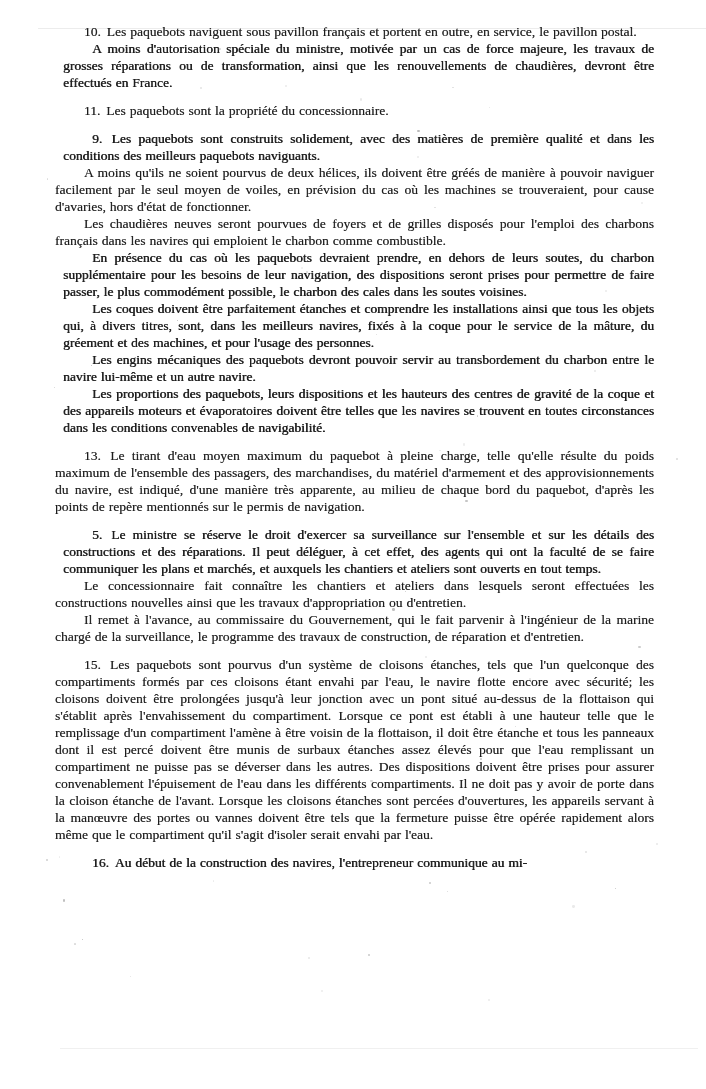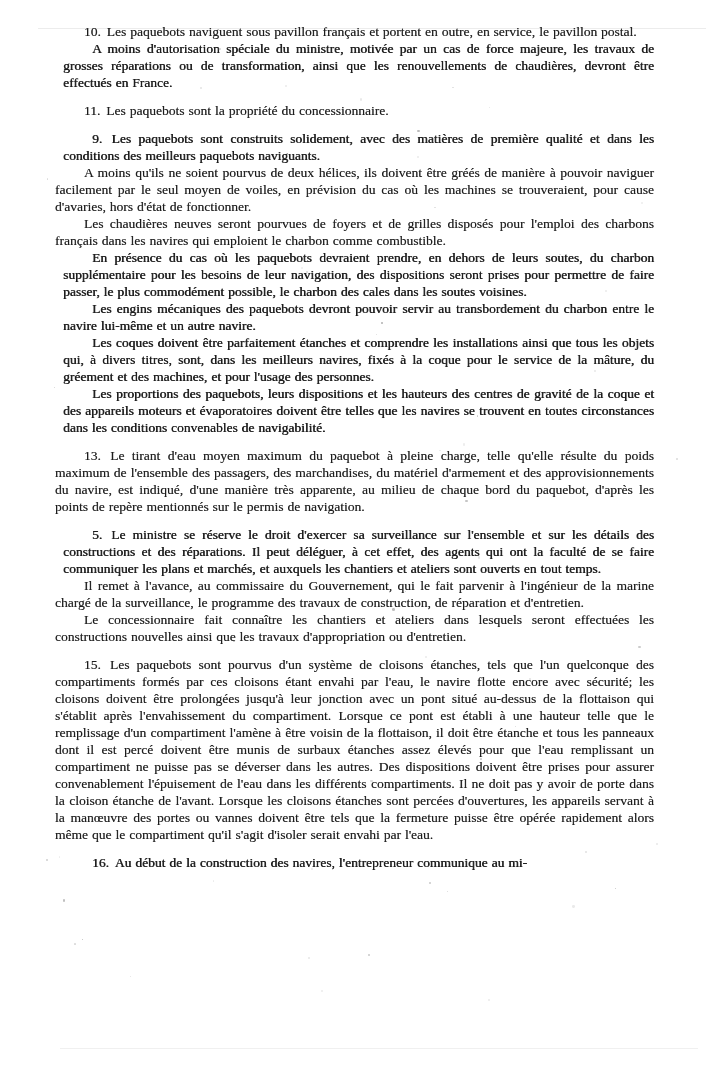--- a/index.html
+++ b/index.html
@@ -60,27 +60,27 @@
 <div class="page">
   <div class="scan-line top"></div>
   <div class="text-block" id="text-block">
       <p class="para"><span class="num">10.</span>&nbsp;<span>Les paquebots naviguent sous pavillon français et portent en outre, en service, le pavillon postal.</span></p>
       <p class="para heavy"><span>A moins d'autorisation spéciale du ministre, motivée par un cas de force majeure, les travaux de grosses réparations ou de transformation, ainsi que les renouvellements de chaudières, devront être effectués en France.</span></p>
       <p class="para article-start"><span class="num">11.</span>&nbsp;<span>Les paquebots sont la propriété du concessionnaire.</span></p>
       <p class="para article-start heavy"><span class="num">9.</span>&nbsp;<span>Les paquebots sont construits solidement, avec des matières de première qualité et dans les conditions des meilleurs paquebots naviguants.</span></p>
       <p class="para"><span>A moins qu'ils ne soient pourvus de deux hélices, ils doivent être gréés de manière à pouvoir naviguer facilement par le seul moyen de voiles, en prévision du cas où les machines se trouveraient, pour cause d'avaries, hors d'état de fonctionner.</span></p>
       <p class="para"><span>Les chaudières neuves seront pourvues de foyers et de grilles disposés pour l'emploi des charbons français dans les navires qui emploient le charbon comme combustible.</span></p>
       <p class="para heavy"><span>En présence du cas où les paquebots devraient prendre, en dehors de leurs soutes, du charbon supplémentaire pour les besoins de leur navigation, des dispositions seront prises pour permettre de faire passer, le plus commodément possible, le charbon des cales dans les soutes voisines.</span></p>
+      <p class="para heavy"><span>Les coques doivent être parfaitement étanches et comprendre les installations ainsi que tous les objets qui, à divers titres, sont, dans les meilleurs navires, fixés à la coque pour le service de la mâture, du gréement et des machines, et pour l'usage des personnes.</span></p>
       <p class="para heavy"><span>Les engins mécaniques des paquebots devront pouvoir servir au transbordement du charbon entre le navire lui-même et un autre navire.</span></p>
-      <p class="para heavy"><span>Les coques doivent être parfaitement étanches et comprendre les installations ainsi que tous les objets qui, à divers titres, sont, dans les meilleurs navires, fixés à la coque pour le service de la mâture, du gréement et des machines, et pour l'usage des personnes.</span></p>
       <p class="para heavy"><span>Les proportions des paquebots, leurs dispositions et les hauteurs des centres de gravité de la coque et des appareils moteurs et évaporatoires doivent être telles que les navires se trouvent en toutes circonstances dans les conditions convenables de navigabilité.</span></p>
       <p class="para article-start"><span class="num">13.</span>&nbsp;<span>Le tirant d'eau moyen maximum du paquebot à pleine charge, telle qu'elle résulte du poids maximum de l'ensemble des passagers, des marchandises, du matériel d'armement et des approvisionnements du navire, est indiqué, d'une manière très apparente, au milieu de chaque bord du paquebot, d'après les points de repère mentionnés sur le permis de navigation.</span></p>
       <p class="para article-start heavy"><span class="num">5.</span>&nbsp;<span>Le ministre se réserve le droit d'exercer sa surveillance sur l'ensemble et sur les détails des constructions et des réparations. Il peut déléguer, à cet effet, des agents qui ont la faculté de se faire communiquer les plans et marchés, et auxquels les chantiers et ateliers sont ouverts en tout temps.</span></p>
+      <p class="para"><span>Le concessionnaire fait connaître les chantiers et ateliers dans lesquels seront effectuées les constructions nouvelles ainsi que les travaux d'appropriation ou d'entretien.</span></p>
       <p class="para"><span>Il remet à l'avance, au commissaire du Gouvernement, qui le fait parvenir à l'ingénieur de la marine chargé de la surveillance, le programme des travaux de construction, de réparation et d'entretien.</span></p>
-      <p class="para"><span>Le concessionnaire fait connaître les chantiers et ateliers dans lesquels seront effectuées les constructions nouvelles ainsi que les travaux d'appropriation ou d'entretien.</span></p>
       <p class="para article-start"><span class="num">15.</span>&nbsp;<span>Les paquebots sont pourvus d'un système de cloisons étanches, tels que l'un quelconque des compartiments formés par ces cloisons étant envahi par l'eau, le navire flotte encore avec sécurité; les cloisons doivent être prolongées jusqu'à leur jonction avec un pont situé au-dessus de la flottaison qui s'établit après l'envahissement du compartiment. Lorsque ce pont est établi à une hauteur telle que le remplissage d'un compartiment l'amène à être voisin de la flottaison, il doit être étanche et tous les panneaux dont il est percé doivent être munis de surbaux étanches assez élevés pour que l'eau remplissant un compartiment ne puisse pas se déverser dans les autres. Des dispositions doivent être prises pour assurer convenablement l'épuisement de l'eau dans les différents compartiments. Il ne doit pas y avoir de porte dans la cloison étanche de l'avant. Lorsque les cloisons étanches sont percées d'ouvertures, les appareils servant à la manœuvre des portes ou vannes doivent être tels que la fermeture puisse être opérée rapidement alors même que le compartiment qu'il s'agit d'isoler serait envahi par l'eau.</span></p>
       <p class="para article-start heavy"><span class="num">16.</span>&nbsp;<span>Au début de la construction des navires, l'entrepreneur communique au mi-</span></p>
     </div>
   <div class="scan-line bottom"></div>
 <div class="speck" style="width: 1.93169px; height: 1.93169px; left: 367.882px; top: 954.089px; opacity: 0.36;"></div>
     <div class="speck" style="width: 2.20493px; height: 2.20493px; left: 478.132px; top: 556.327px; opacity: 0.17;"></div>
     <div class="speck" style="width: 1.0785px; height: 1.0785px; left: 177.105px; top: 320.237px; opacity: 0.47;"></div>
     <div class="speck" style="width: 2.13665px; height: 2.13665px; left: 466.398px; top: 395.506px; opacity: 0.21;"></div>
     <div class="speck" style="width: 1.16732px; height: 1.16732px; left: 614.648px; top: 888.322px; opacity: 0.41;"></div>
     <div class="speck" style="width: 1.72194px; height: 1.72194px; left: 212.766px; top: 879.994px; opacity: 0.14;"></div>

